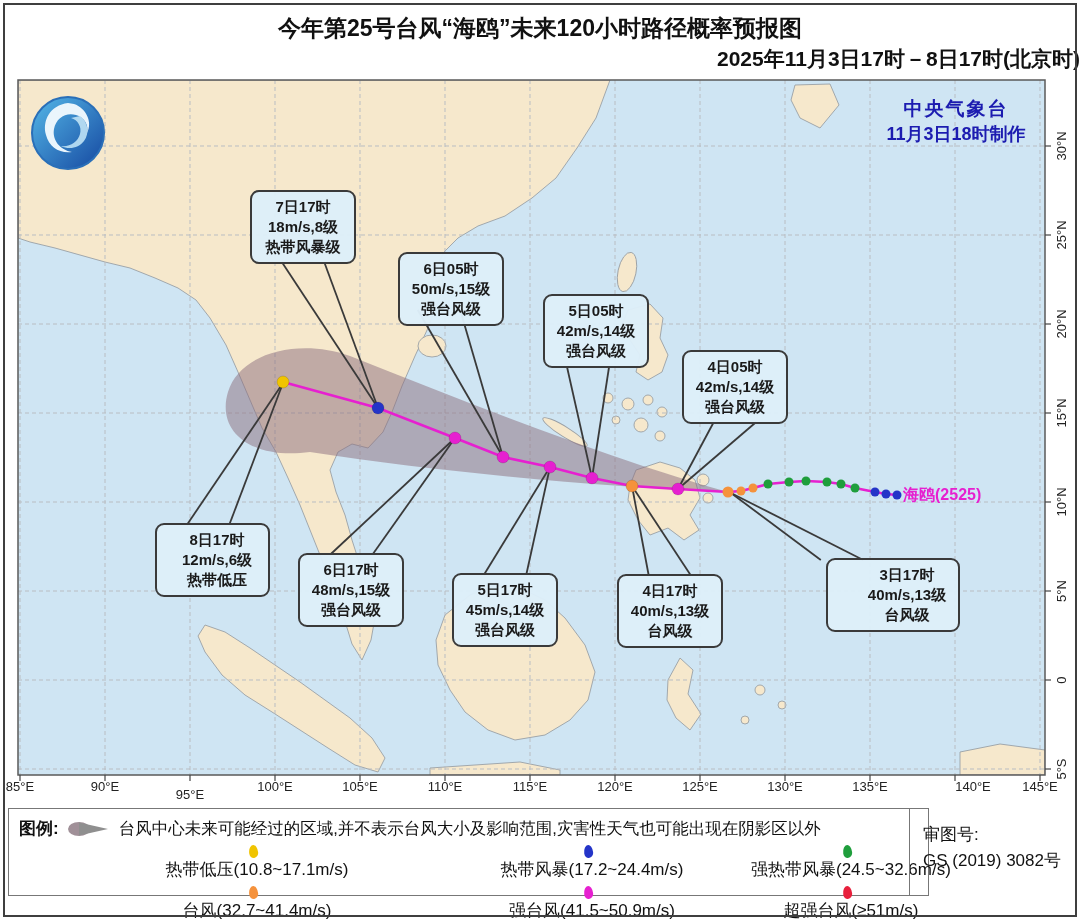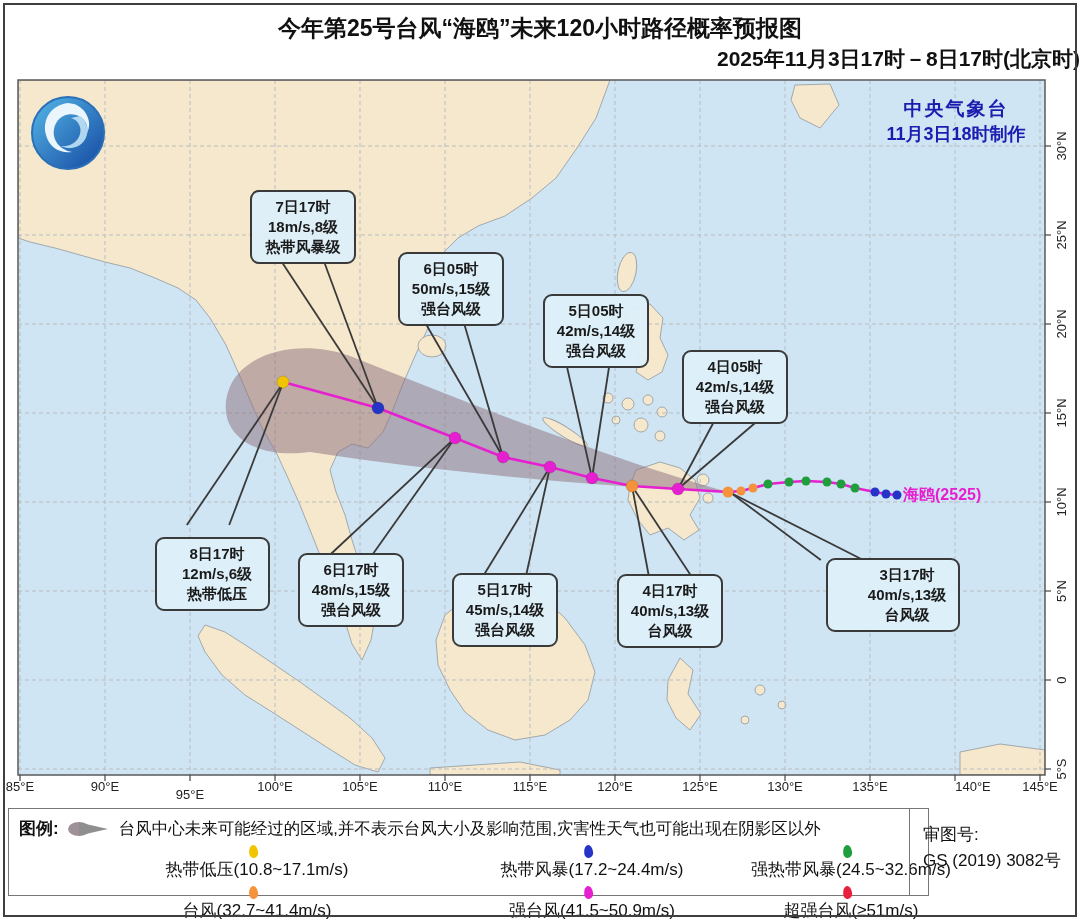--- a/index.html
+++ b/index.html
@@ -238,21 +238,21 @@
       <div class="callout" style="left: 535px; top: 294px; margin-left: 8px;">
         <div>5日05时</div>
         <div>42m/s,14级</div>
         <div>强台风级</div>
       </div>
       <div class="callout" style="left: 682px; top: 350px;">
         <div>4日05时</div>
         <div>42m/s,14级</div>
         <div>强台风级</div>
       </div>
-      <div class="callout" style="left: 155px; top: 537px; padding-left: 13px;">
+      <div class="callout" style="left: 155px; top: 523px; padding-left: 13px;">
         <div>8日17时</div>
         <div>12m/s,6级</div>
         <div>热带低压</div>
       </div>
       <div class="callout" style="left: 298px; top: 553px;">
         <div>6日17时</div>
         <div>48m/s,15级</div>
         <div>强台风级</div>
       </div>
       <div class="callout" style="left: 452px; top: 573px;">

